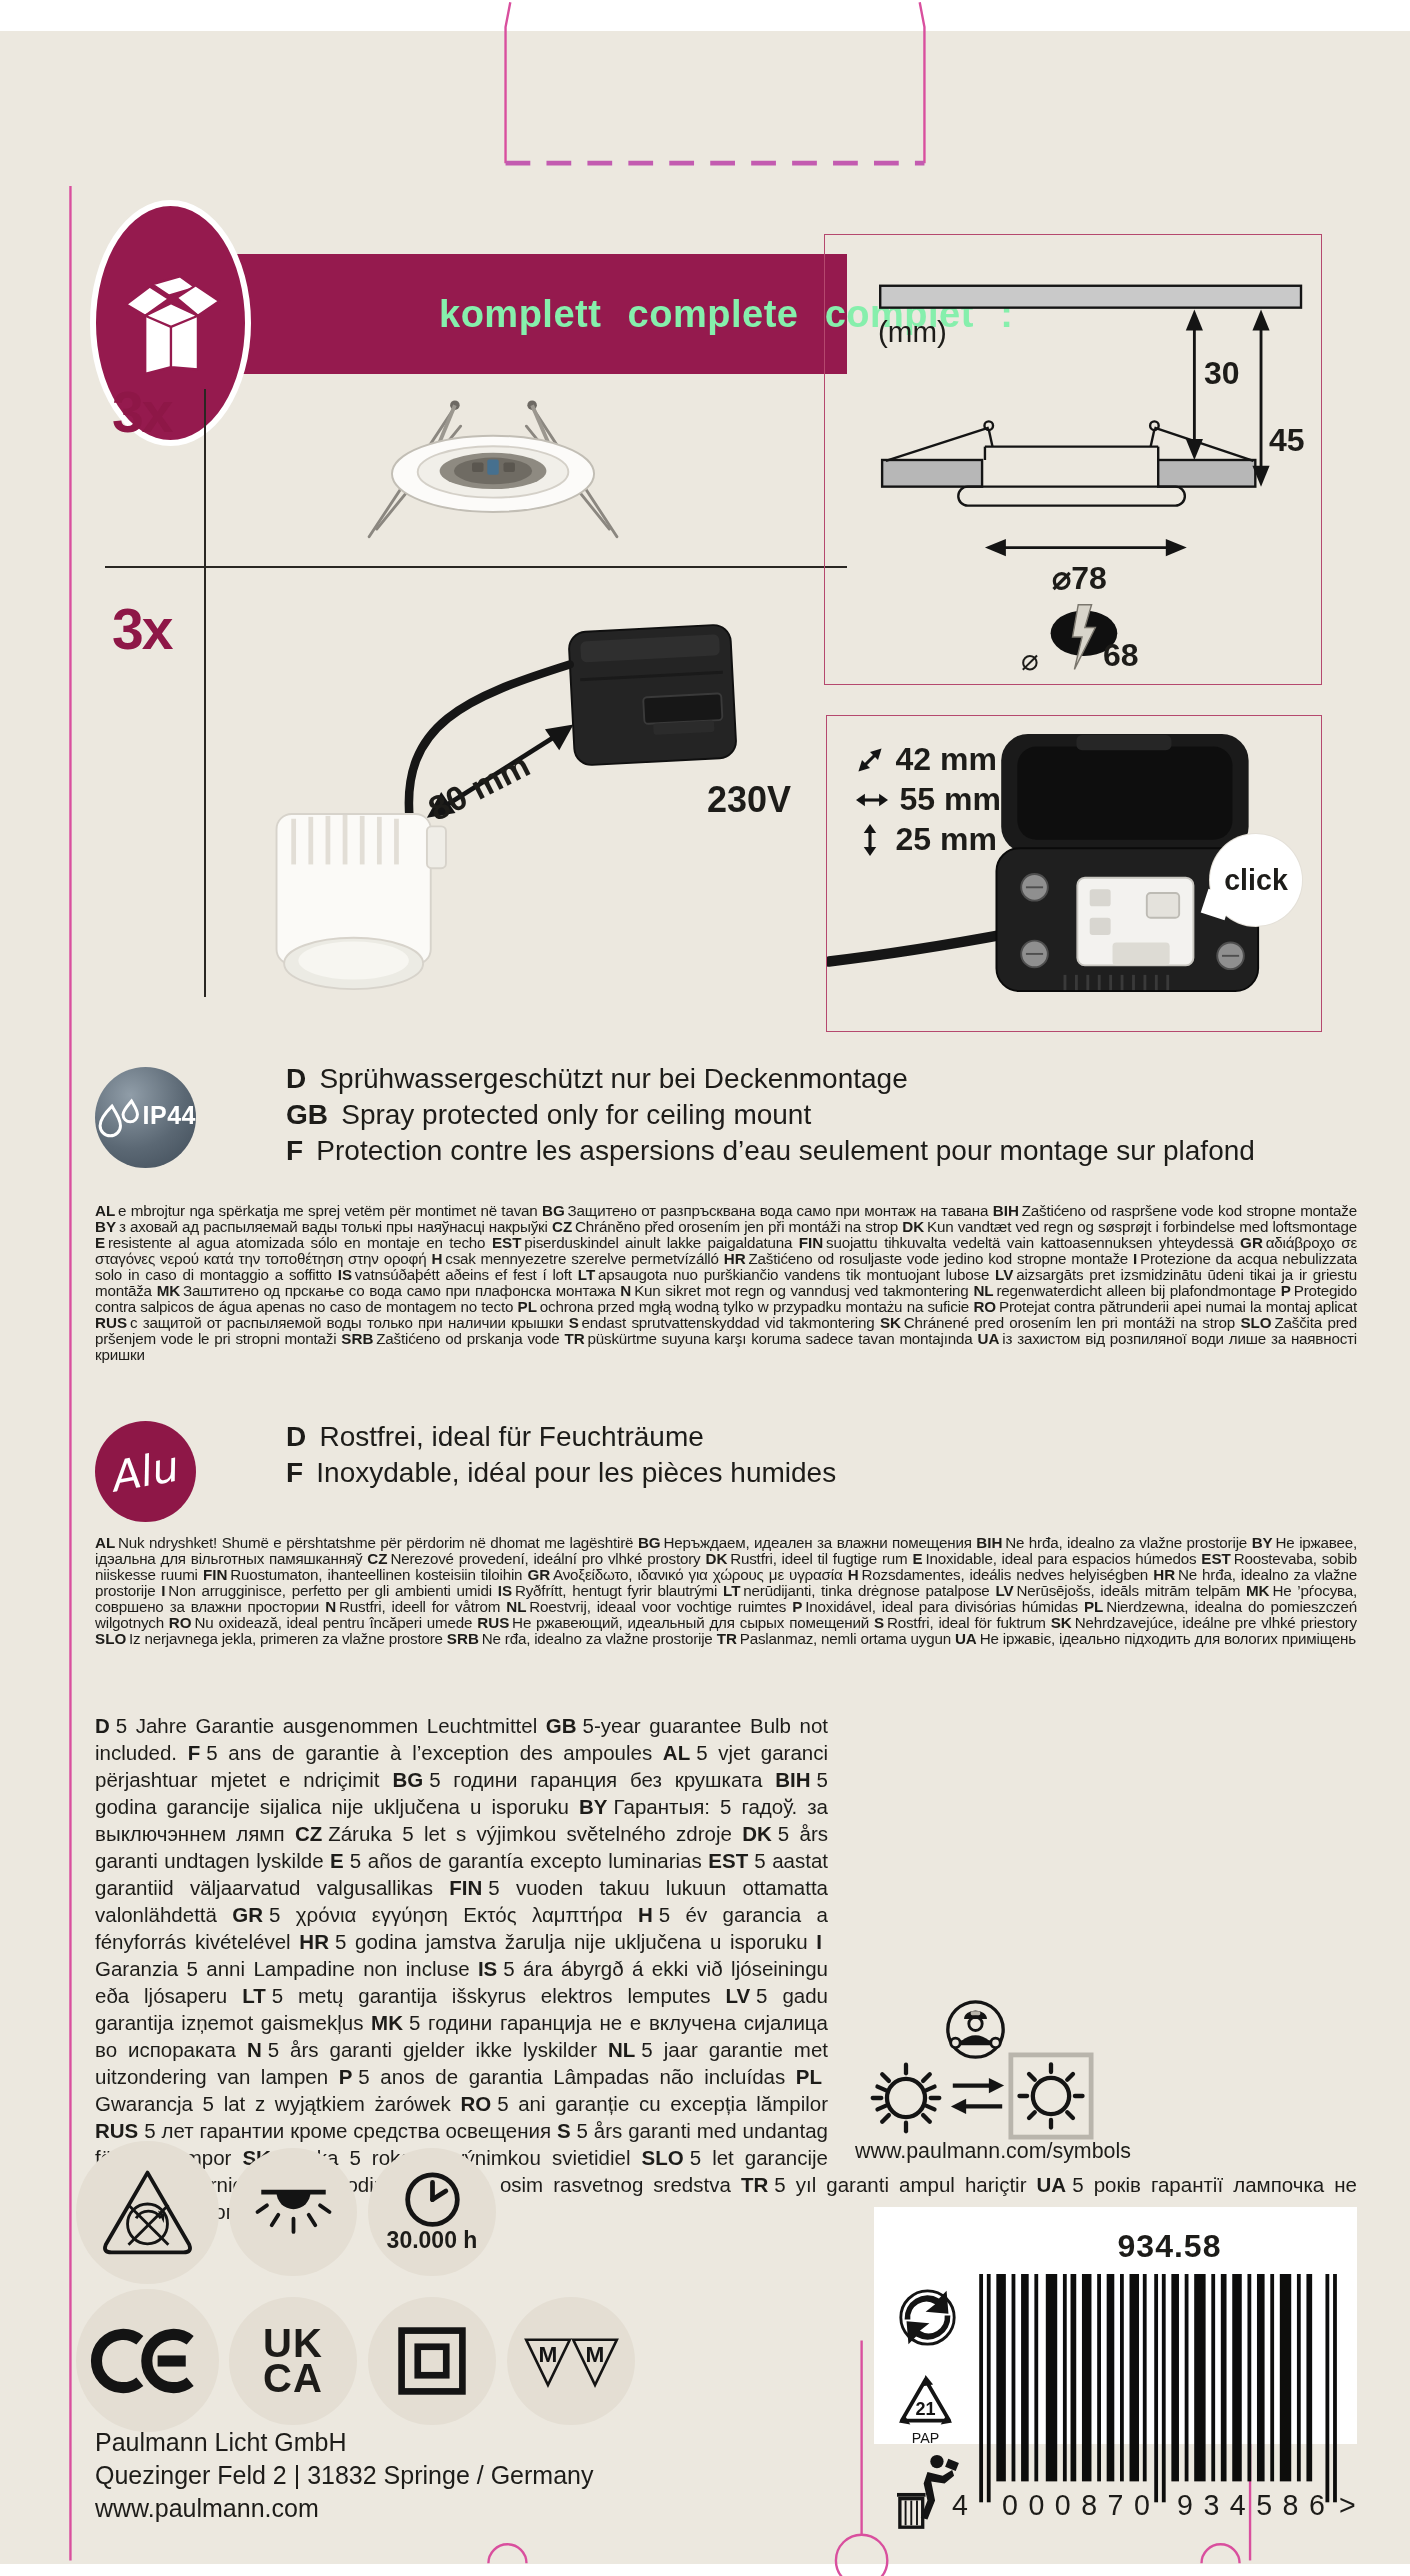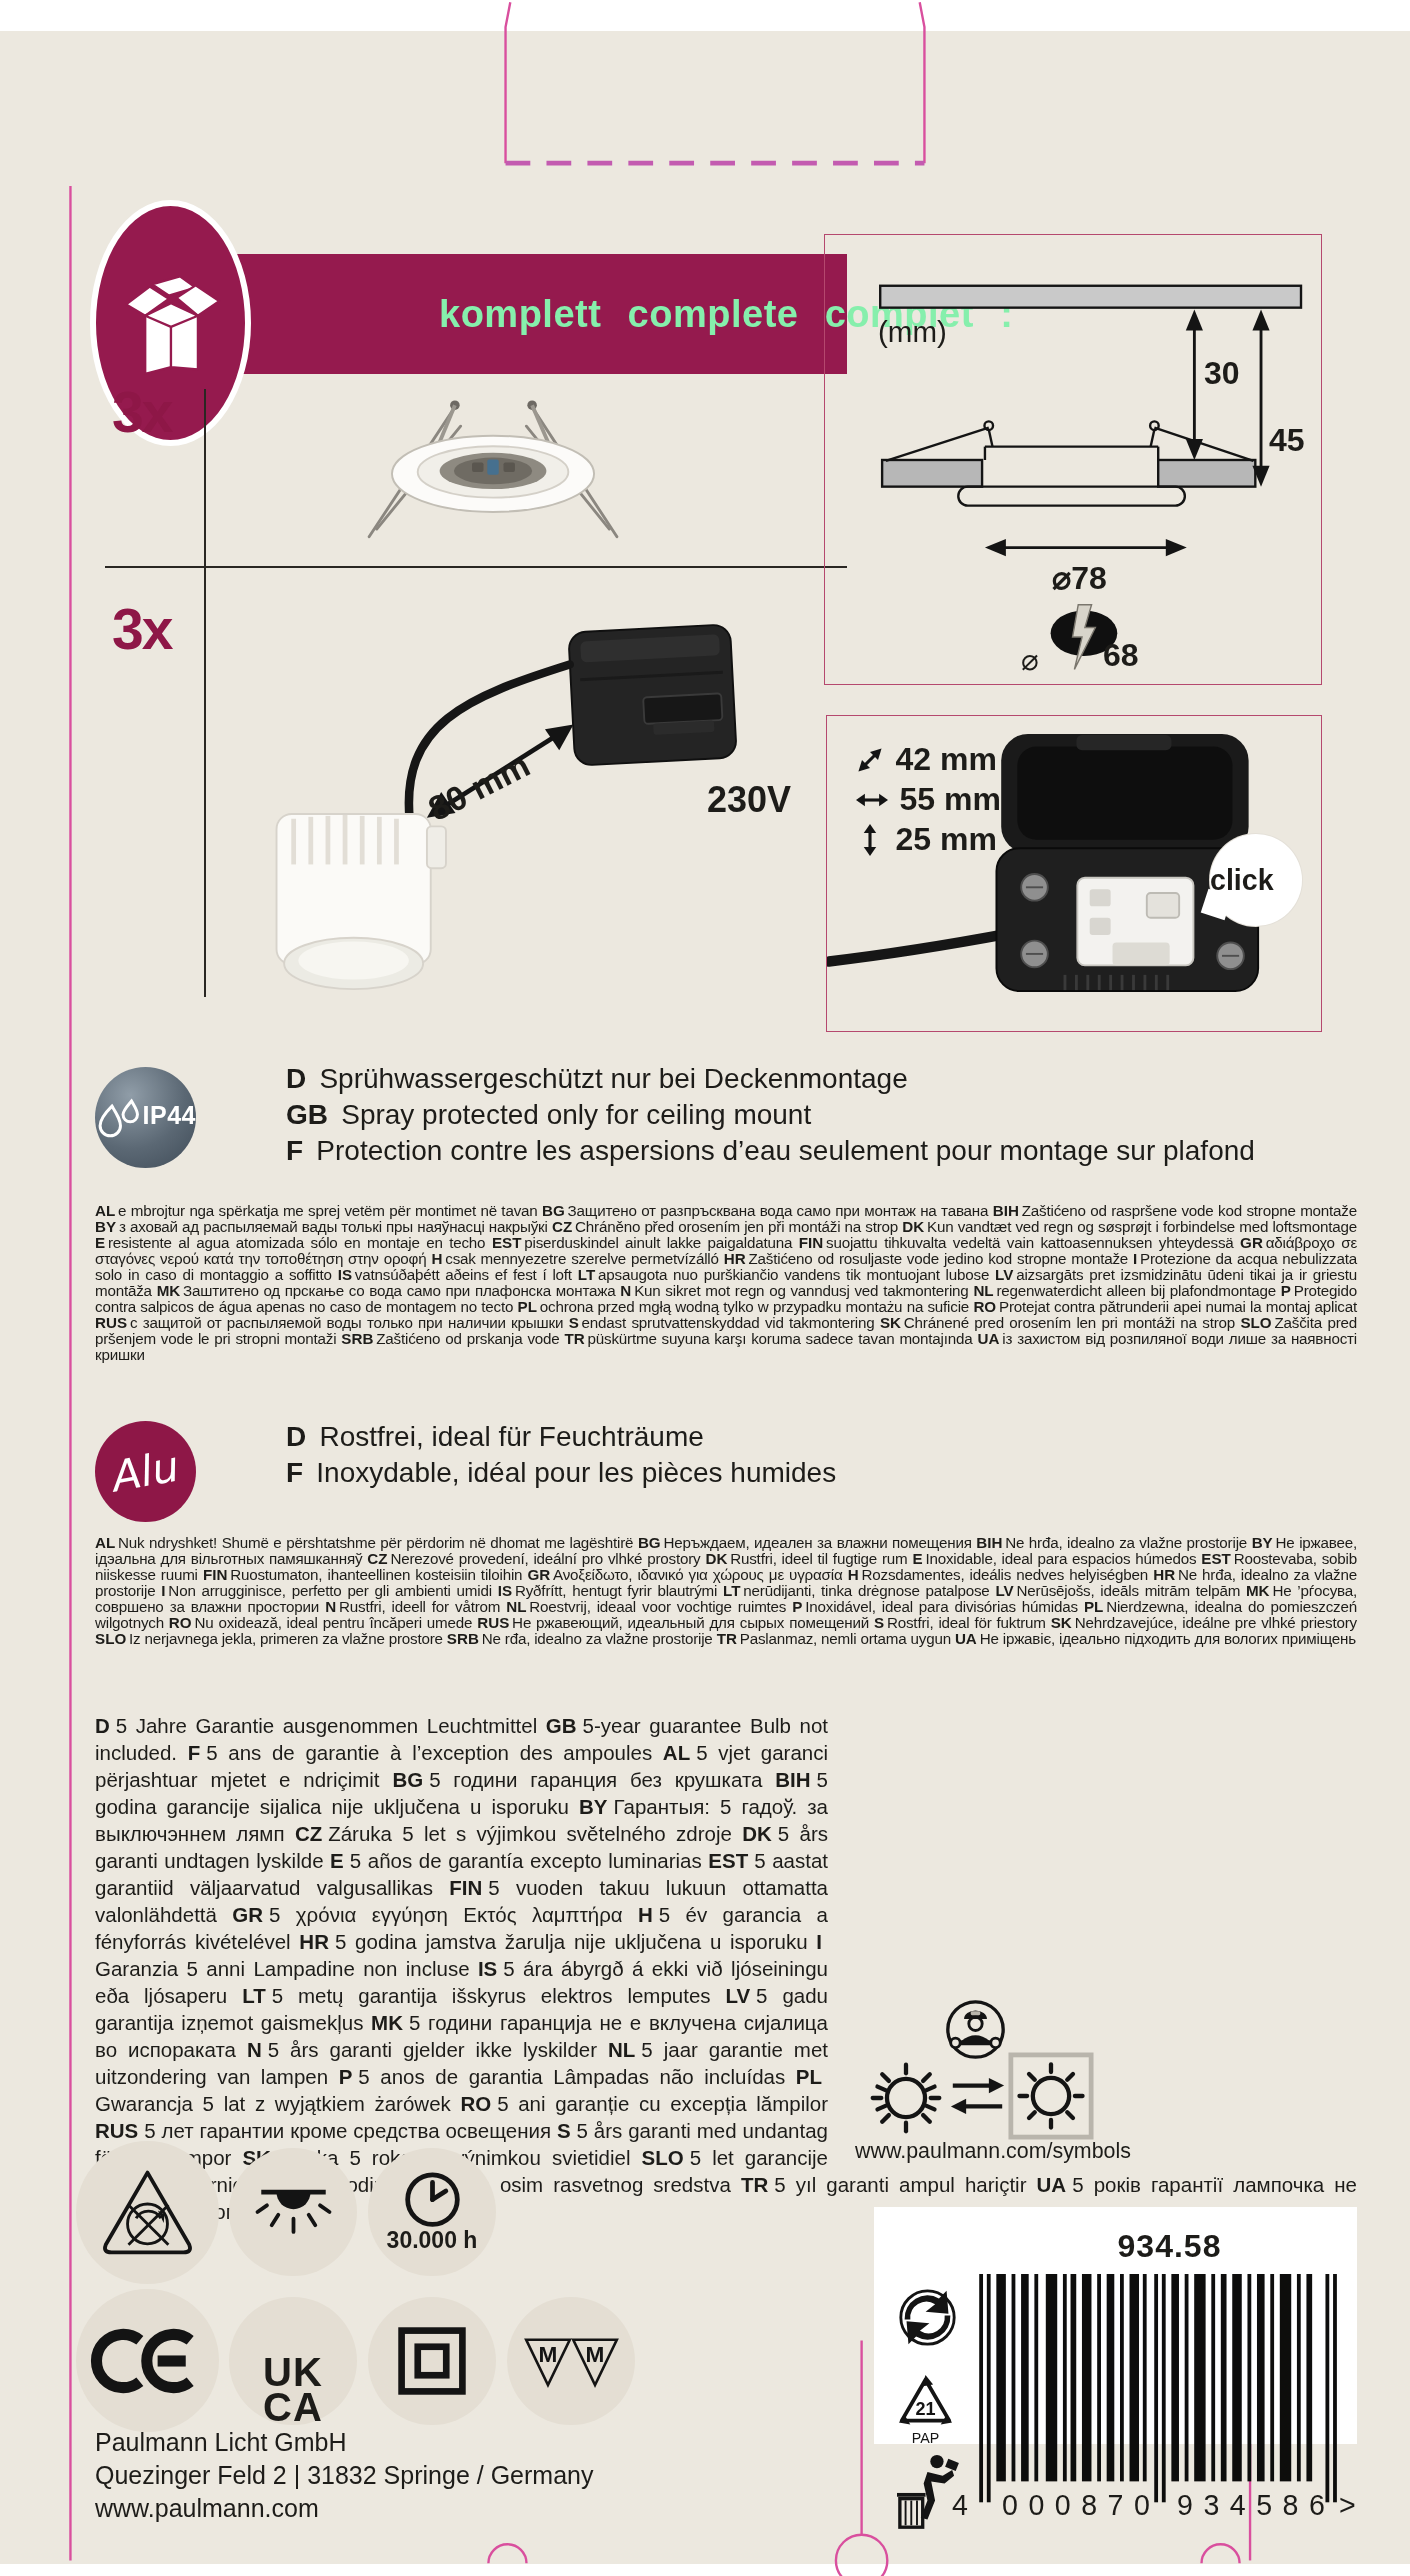--- a/index.html
+++ b/index.html
@@ -14,21 +14,21 @@
   .divider-h{left:105px;top:566px;width:742px;height:1.9px;background:#2a2723;}
   .divider-v{left:204px;top:389px;width:1.9px;height:608px;background:#2a2723;}
   
   .rbox{border:1.9px solid #b5486e;}
   .box1{left:824px;top:234px;width:496px;height:449px;}
   .box2{left:826px;top:715px;width:494px;height:315px;}
   .dim-label{font-size:32px;font-weight:bold;white-space:nowrap;}
   .mm-note{font-size:29.5px;}
   .rot-label{font-size:34px;font-weight:bold;transform:rotate(-27deg);transform-origin:left bottom;white-space:nowrap;}
   .v230{font-size:36px;font-weight:bold;}
-  .click-bubble{left:383px;top:118px;width:92px;height:92px;background:#fff;border-radius:50%;display:flex;align-items:center;font-size:28.6px;font-weight:bold;box-shadow:0 0 0 1px #e4e0d8;}
+  .click-bubble{left:383px;top:118px;width:92px;height:92px;background:#fff;border-radius:50%;display:flex;align-items:center;justify-content:center;font-size:28.6px;font-weight:bold;box-shadow:0 0 0 1px #e4e0d8;}
   .click-tail{position:absolute;left:-5.7px;bottom:9.5px;width:25px;height:25px;background:#fff;transform:rotate(18deg);}
   .jrow{display:flex;align-items:center;gap:9.5px;}
   
   .badge{border-radius:50%;display:flex;flex-direction:row;align-items:center;justify-content:center;}
   .ip44-badge{left:95px;top:1067px;width:101px;height:101px;background:radial-gradient(circle at 35% 28%,#909da8 0%,#5b6874 55%,#3f4b57 100%);}
   .ip44-txt{color:#fff;font-weight:bold;font-size:25px;margin-top:-3.8px;letter-spacing:0.5px;}
   .alu-badge{left:95px;top:1421px;width:101px;height:101px;background:#8e1747;}
   .alu-txt{color:#fff;font-size:42px;font-family:"DejaVu Sans",sans-serif;font-style:italic;transform:rotate(-10deg);}
   .langline{font-size:28px;line-height:36px;white-space:nowrap;}
   .langline b{margin-right:7.6px;}
@@ -369,21 +369,21 @@
     <span class="life">30.000 h</span>
   </div>
 
   <div class="abs cert" style="left:76px;top:2289px;width:143px;height:143px;">
     <svg width="116" height="74" viewBox="0 0 150 100" aria-label="CE">
       <path d="M64,22 A36,36 0 1 0 64,78" fill="none" stroke="#141414" stroke-width="15"></path>
       <path d="M132,22 A36,36 0 1 0 132,78" fill="none" stroke="#141414" stroke-width="15"></path>
       <line x1="88" y1="50" x2="126" y2="50" stroke="#141414" stroke-width="15"></line>
     </svg>
   </div>
-  <div class="abs cert" style="left:229px;top:2297px;width:128px;height:128px;justify-content:flex-end;">
+  <div class="abs cert" style="left:229px;top:2297px;width:128px;height:128px;">
     <div class="ukca">
       <div>UK</div>
       <div>CA</div>
     </div>
   </div>
   <div class="abs cert" style="left:368px;top:2297px;width:128px;height:128px;">
     <svg width="76" height="76" viewBox="0 0 80 80">
       <rect x="8" y="8" width="64" height="64" fill="none" stroke="#141414" stroke-width="7"></rect>
       <rect x="25" y="25" width="30" height="30" fill="none" stroke="#141414" stroke-width="7"></rect>
     </svg>

